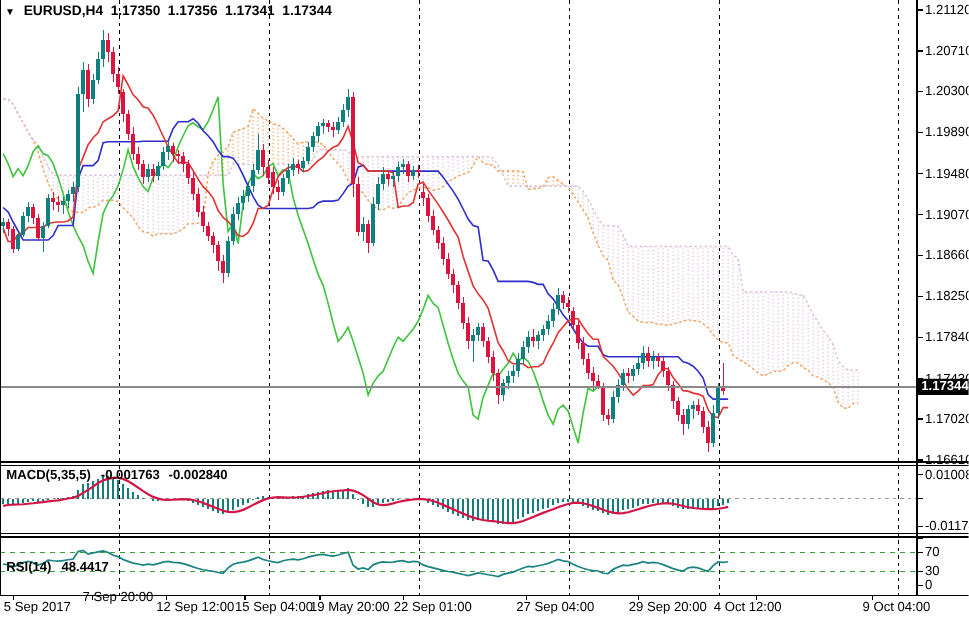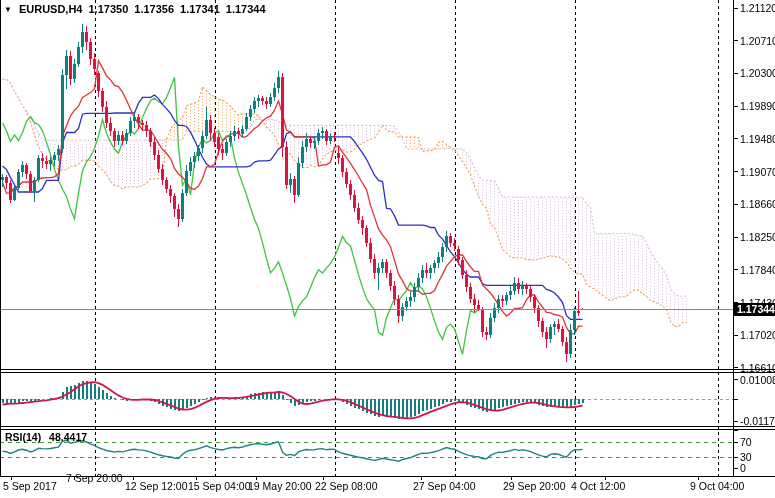--- a/index.html
+++ b/index.html
@@ -688,22 +688,27 @@
 
   <div class="ovl" id="symbol-header">
     <span class="tri">▼</span>
     <span>EURUSD,H4</span>
     <span class="v">1.17350</span>
     <span class="v">1.17356</span>
     <span class="v">1.17341</span>
     <span class="v">1.17344</span>
   </div>
 
+  <div class="ovl indlbl" style="left:5px;top:374px;">
+    <span>MACD(5,35,5)</span>
+    <span style="margin-left:5px;">-0.001763</span>
+    <span style="margin-left:4px;">-0.002840</span>
+  </div>
 
-  <div class="ovl indlbl" style="left:5px;top:431px;">
+  <div class="ovl indlbl" style="left:5px;top:448px;">
     <span>RSI(14)</span>
     <span style="margin-left:5px;">48.4417</span>
   </div>
 
   <div id="labels-layer">
       <div class="axlbl" style="left: 740px; top: 2px;">1.21120</div>
       <div class="axlbl" style="left: 740px; top: 34.7267px;">1.20710</div>
       <div class="axlbl" style="left: 740px; top: 67.4534px;">1.20300</div>
       <div class="axlbl" style="left: 740px; top: 100.18px;">1.19890</div>
       <div class="axlbl" style="left: 740px; top: 132.907px;">1.19480</div>
@@ -719,21 +724,21 @@
       <div class="axlbl" style="left: 740px; top: 415.319px;">-0.011747</div>
       <div class="axlbl" style="left: 740px; top: 430px; margin-left: 36px;">100</div>
       <div class="axlbl" style="left: 740px; top: 436px;">70</div>
       <div class="axlbl" style="left: 740px; top: 451px;">30</div>
       <div class="axlbl" style="left: 740px; top: 462px;">0</div>
       <div class="axlbl" style="left: 3px; top: 480px;">5 Sep 2017</div>
       <div class="axlbl" style="left: 66px; top: 472px;">7 Sep 20:00</div>
       <div class="axlbl" style="left: 125px; top: 480px;">12 Sep 12:00</div>
       <div class="axlbl" style="left: 188px; top: 480px;">15 Sep 04:00</div>
       <div class="axlbl" style="left: 248px; top: 480px;">19 May 20:00</div>
-      <div class="axlbl" style="left: 315px; top: 480px;">22 Sep 08:00</div>
+      <div class="axlbl" style="left: 315px; top: 480px;">22 Sep 01:00</div>
       <div class="axlbl" style="left: 413px; top: 480px;">27 Sep 04:00</div>
       <div class="axlbl" style="left: 503px; top: 480px;">29 Sep 20:00</div>
       <div class="axlbl" style="left: 571px; top: 480px;">4 Oct 12:00</div>
       <div class="axlbl" style="left: 690px; top: 480px;">9 Oct 04:00</div>
     </div>
 
   <div id="price-box">1.17344</div>
 </div>
 
 </body></html>

